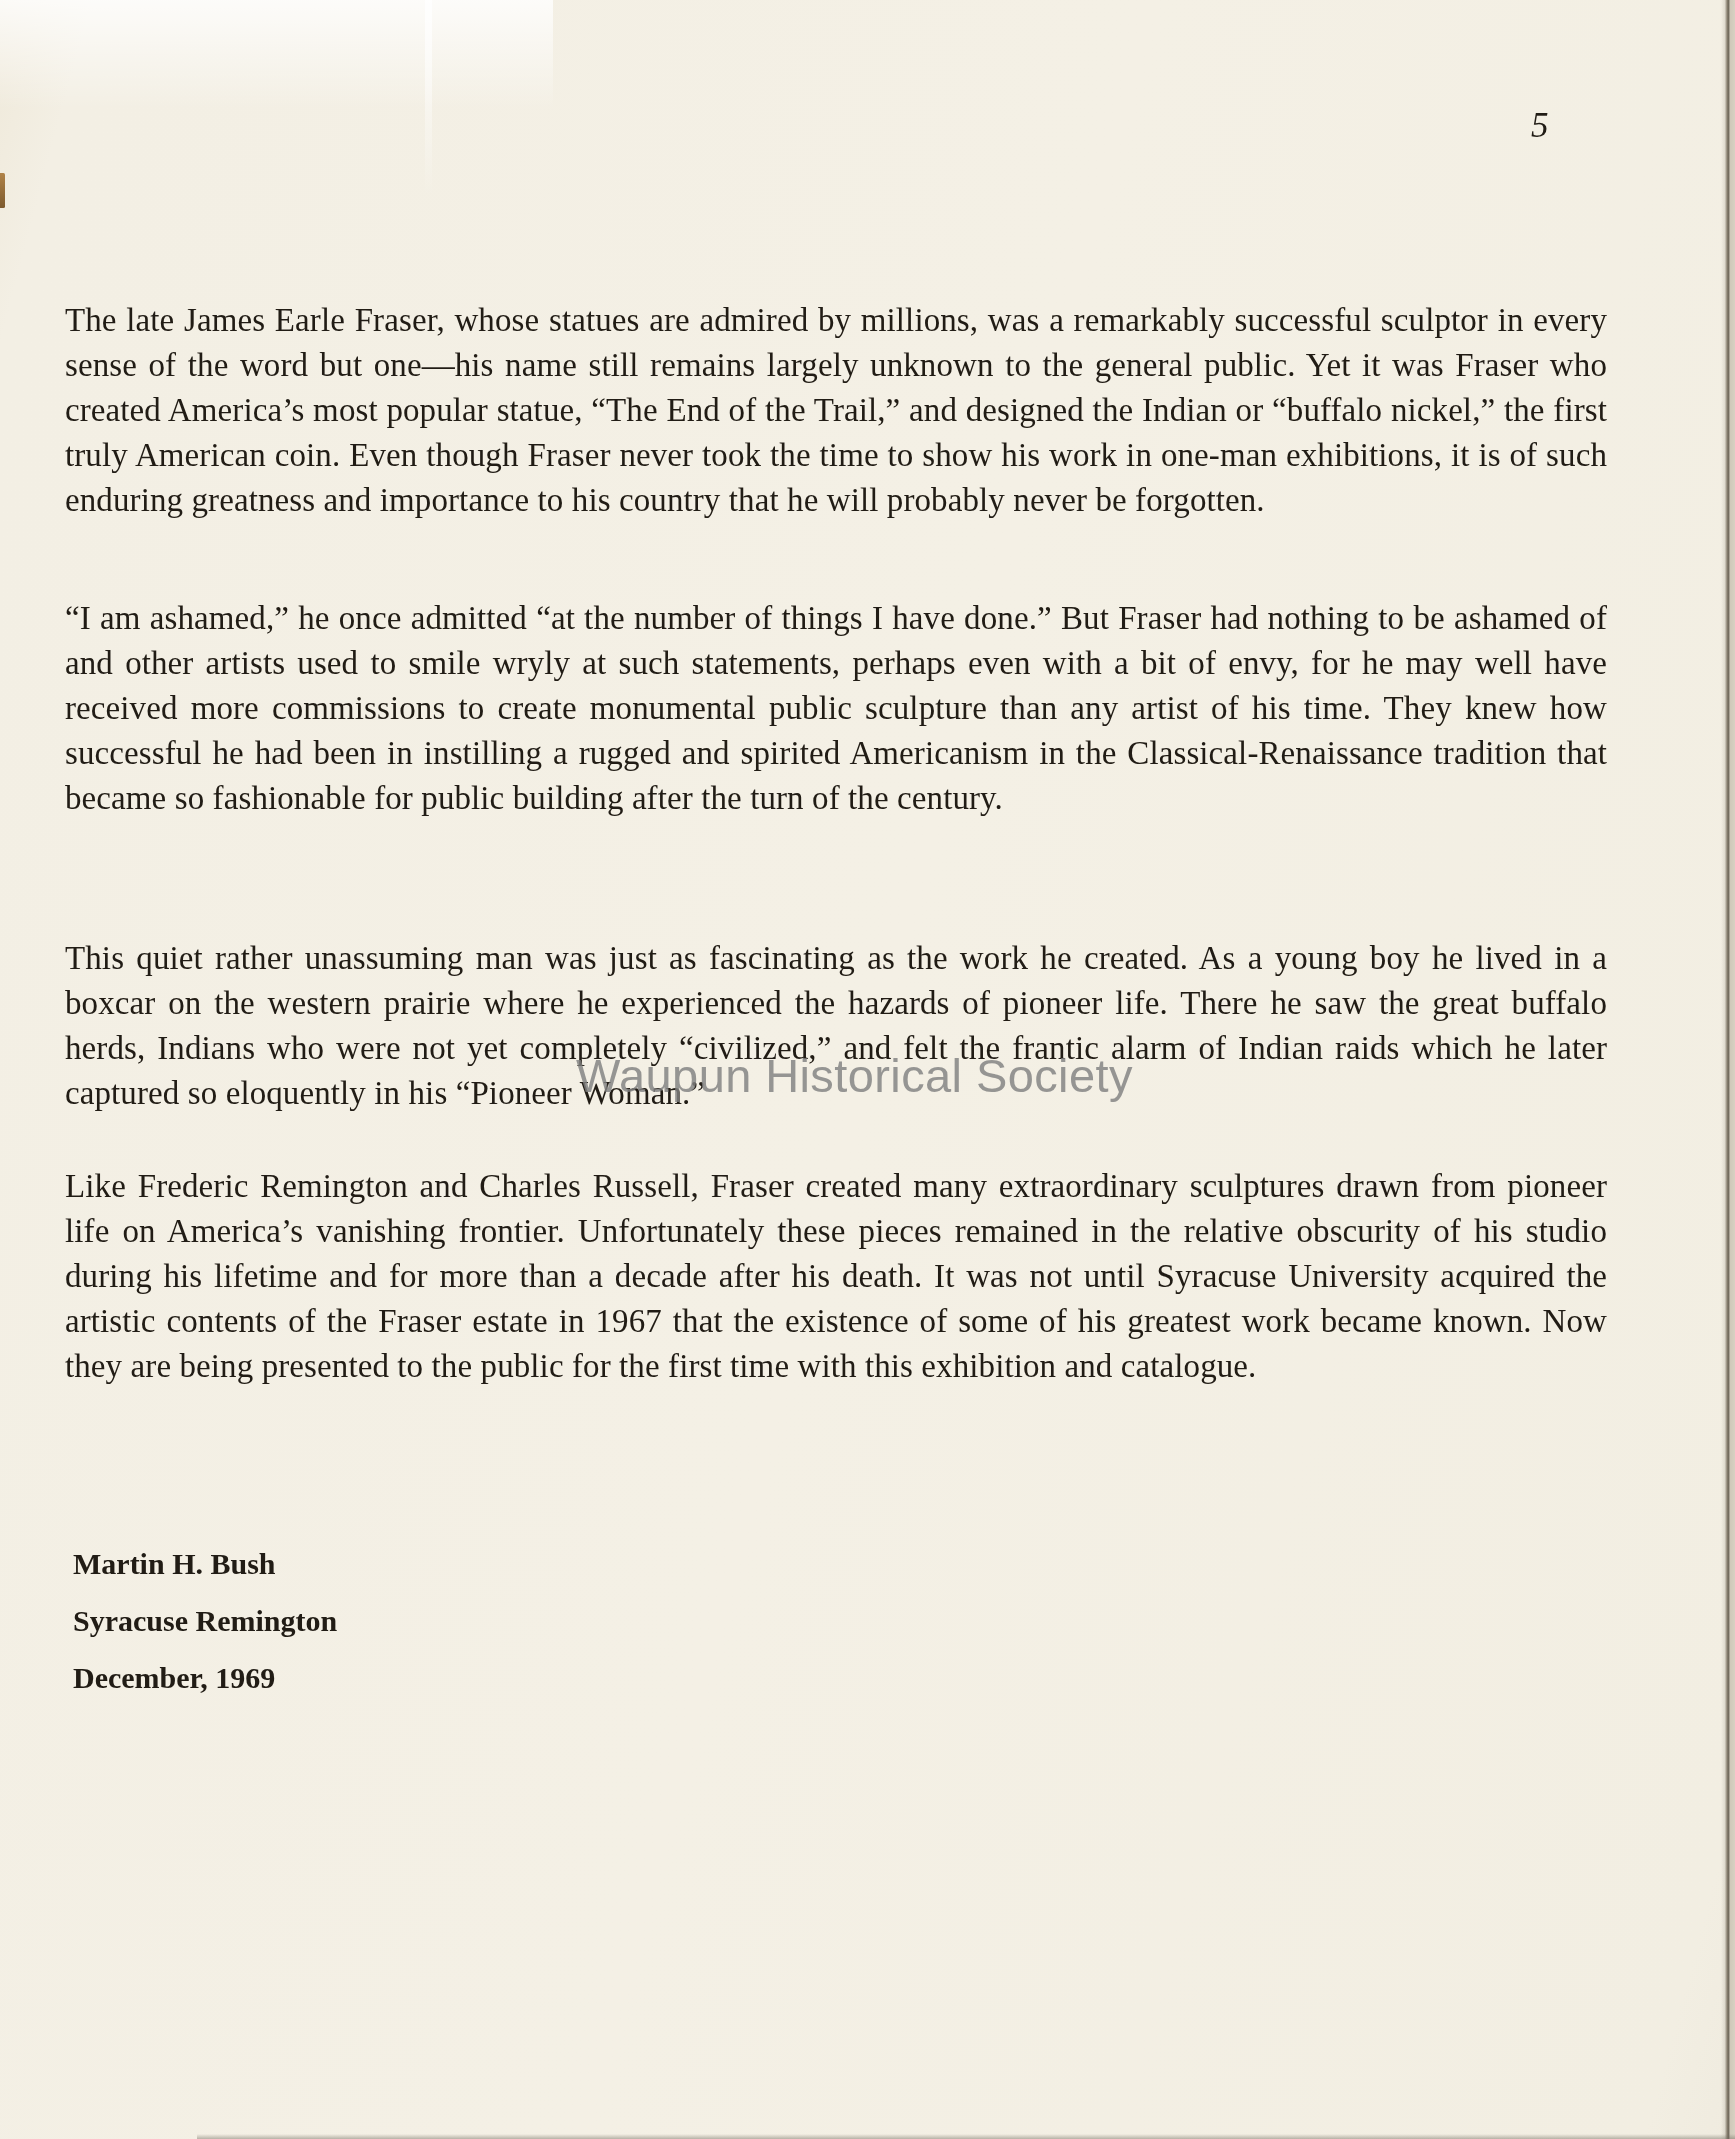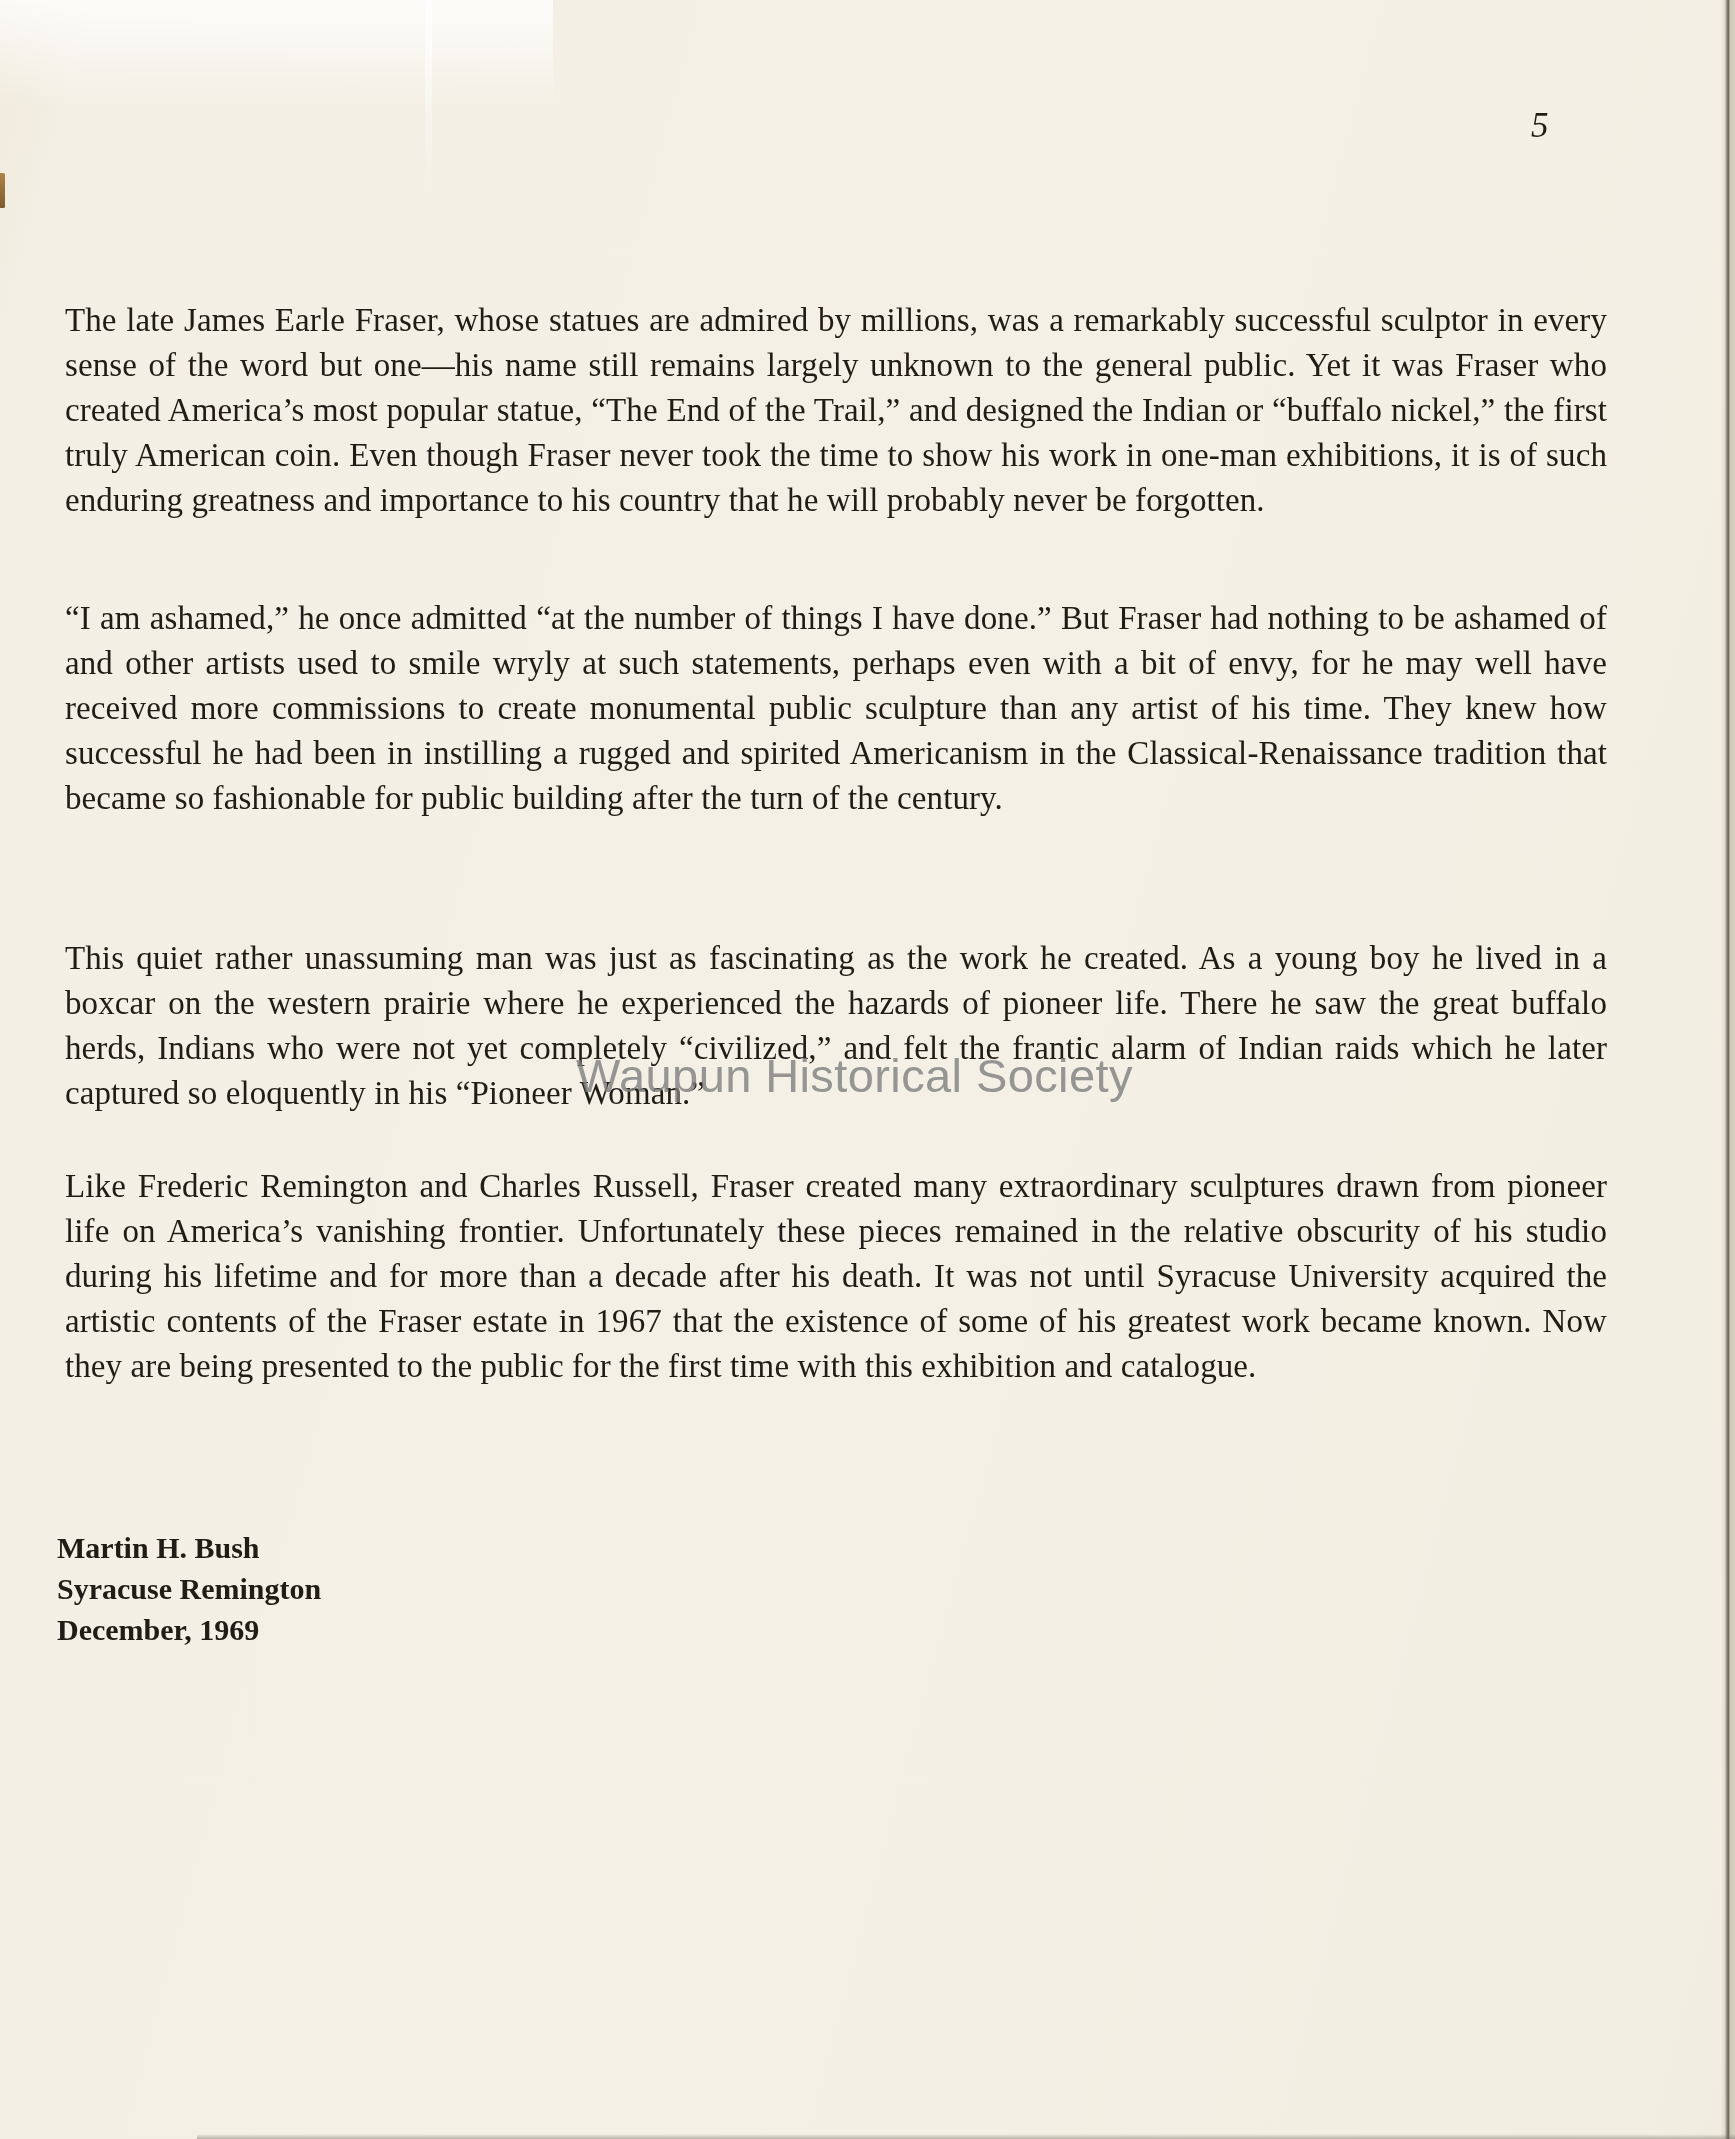--- a/index.html
+++ b/index.html
@@ -88,21 +88,21 @@
     white-space: nowrap;
     letter-spacing: 0.4px;
   }
   .signature {
     position: absolute;
     left: 57px; top: 1527px;
     font-weight: bold;
     font-size: 30px;
     line-height: 41px;
   }
-  .signature div { margin: 0; }
+  .signature div { margin: 16px; }
 </style>
 </head>
 <body>
 
 <div class="scan">
 
   <div class="top-wash"></div>
   <div class="scan-streak"></div>
   <div class="left-edge-tick"></div>
 

